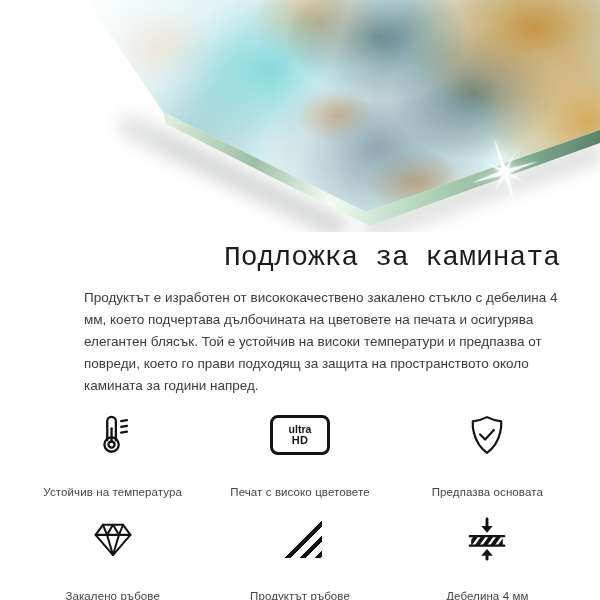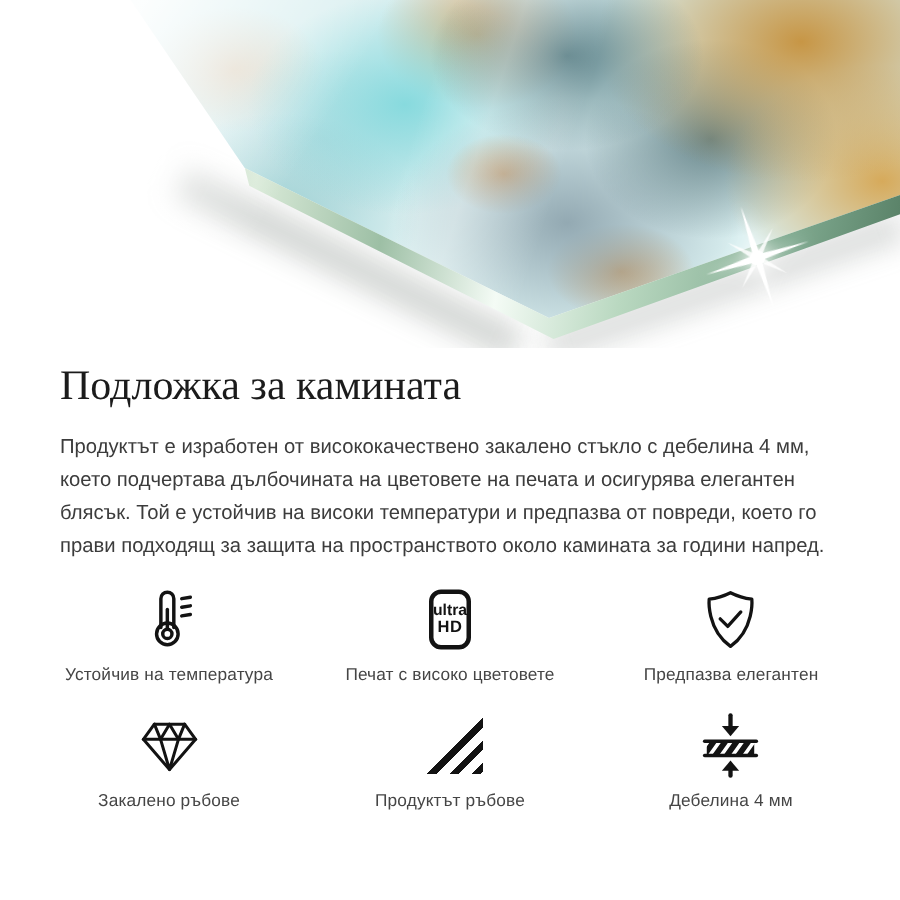--- a/index.html
+++ b/index.html
@@ -54,33 +54,33 @@
   }
 
   .sparkle {
     position:absolute; left:469px; top:136px; width:72px; height:72px;
     transform:rotate(-18deg);
     filter:drop-shadow(0 0 5px rgba(255,255,255,.95));
   }
 
   
   .content { padding:0 40px; }
-  .title { margin-top:9px; font-family:Liberation Serif, serif; font-weight:400;
-           font-size:28px; line-height:33px; color:#1b1b1b; }
+  .title { margin-top:9px; font-family:Liberation Mono, monospace; font-weight:400;
+           font-size:28px; line-height:33px; color:#1b1b1b;text-align:right; }
   .title span { display:block; }
-  .desc { margin-top:13px; max-width:528px; font-size:13.5px; line-height:22px; color:#3c3c3c; }
+  .desc { margin-top:13px; max-width:528px; font-size:13.5px; line-height:22px; color:#3c3c3c;margin-left:44px; }
 
   
   .features { margin:15px 25px 0; display:grid; grid-template-columns:repeat(3,1fr);
               row-gap:18px; column-gap:12px; }
   .feature { display:flex; flex-direction:column; align-items:center; }
   .feature-icon { height:46px; display:flex; align-items:center; justify-content:center; }
-  .feature-label { margin-top:8px; font-size:11.5px; color:#454545; letter-spacing:.1px; }
+  .feature-label { margin-top:28px; font-size:11.5px; color:#454545; letter-spacing:.1px; }
 
-  .uhd-box { width:28px; height:40px; border:3px solid #131313; border-radius:8px;
+  .uhd-box { width:60px; height:40px; border:3px solid #131313; border-radius:8px;
              display:flex; flex-direction:column; align-items:center; justify-content:center;
              line-height:1; color:#131313; }
   .uhd-top { font-size:10.5px; font-weight:600; }
   .uhd-bottom { font-size:11px; font-weight:700; letter-spacing:.3px; }
 
   .edge-tri { width:44px; height:38px;
               clip-path:polygon(0 100%, 100% 0, 100% 100%);
               background:repeating-linear-gradient(135deg, #131313 0 4.5px, transparent 4.5px 10.5px); }
 
   svg.icon { stroke:#131313; fill:none; stroke-width:2.4; stroke-linecap:round; stroke-linejoin:round; }
@@ -139,21 +139,21 @@
     <div class="feature-label">Печат с високо цветовете</div>
   </div>
 
   <div class="feature">
     <div class="feature-icon">
       <svg class="icon" width="44" height="44" viewBox="0 0 48 48">
         <path d="M24 4.5 C29 7 34 8.5 39.5 9.2 C39.5 9.2 41.5 31 24 43.5 C6.5 31 8.5 9.2 8.5 9.2 C14 8.5 19 7 24 4.5 Z"></path>
         <path d="M16.5 23.5 L22 29 L31.5 18.5"></path>
       </svg>
     </div>
-    <div class="feature-label">Предпазва елегантен</div>
+    <div class="feature-label">Предпазва основата</div>
   </div>
 
   <div class="feature">
     <div class="feature-icon">
       <svg class="icon" width="44" height="44" viewBox="0 0 48 48" style="stroke-width:2.2">
         <path d="M13 8.5 H35 L43 19.5 L24 41.5 L5 19.5 Z"></path>
         <path d="M5 19.5 H43"></path>
         <path d="M13 8.5 L17.5 19.5 L24 8.5 L30.5 19.5 L35 8.5"></path>
         <path d="M17.5 19.5 L24 41.5 L30.5 19.5"></path>
       </svg>

